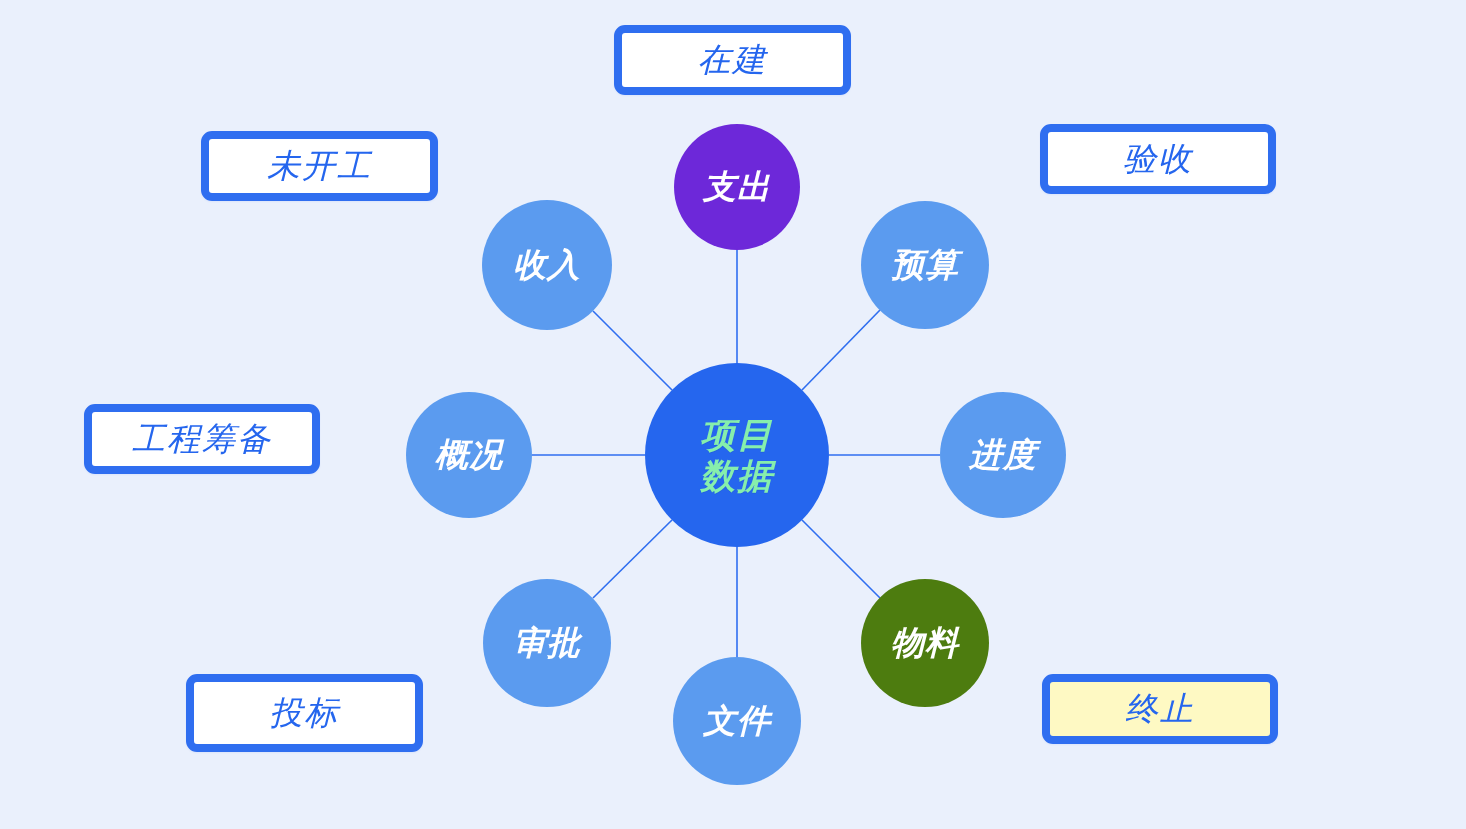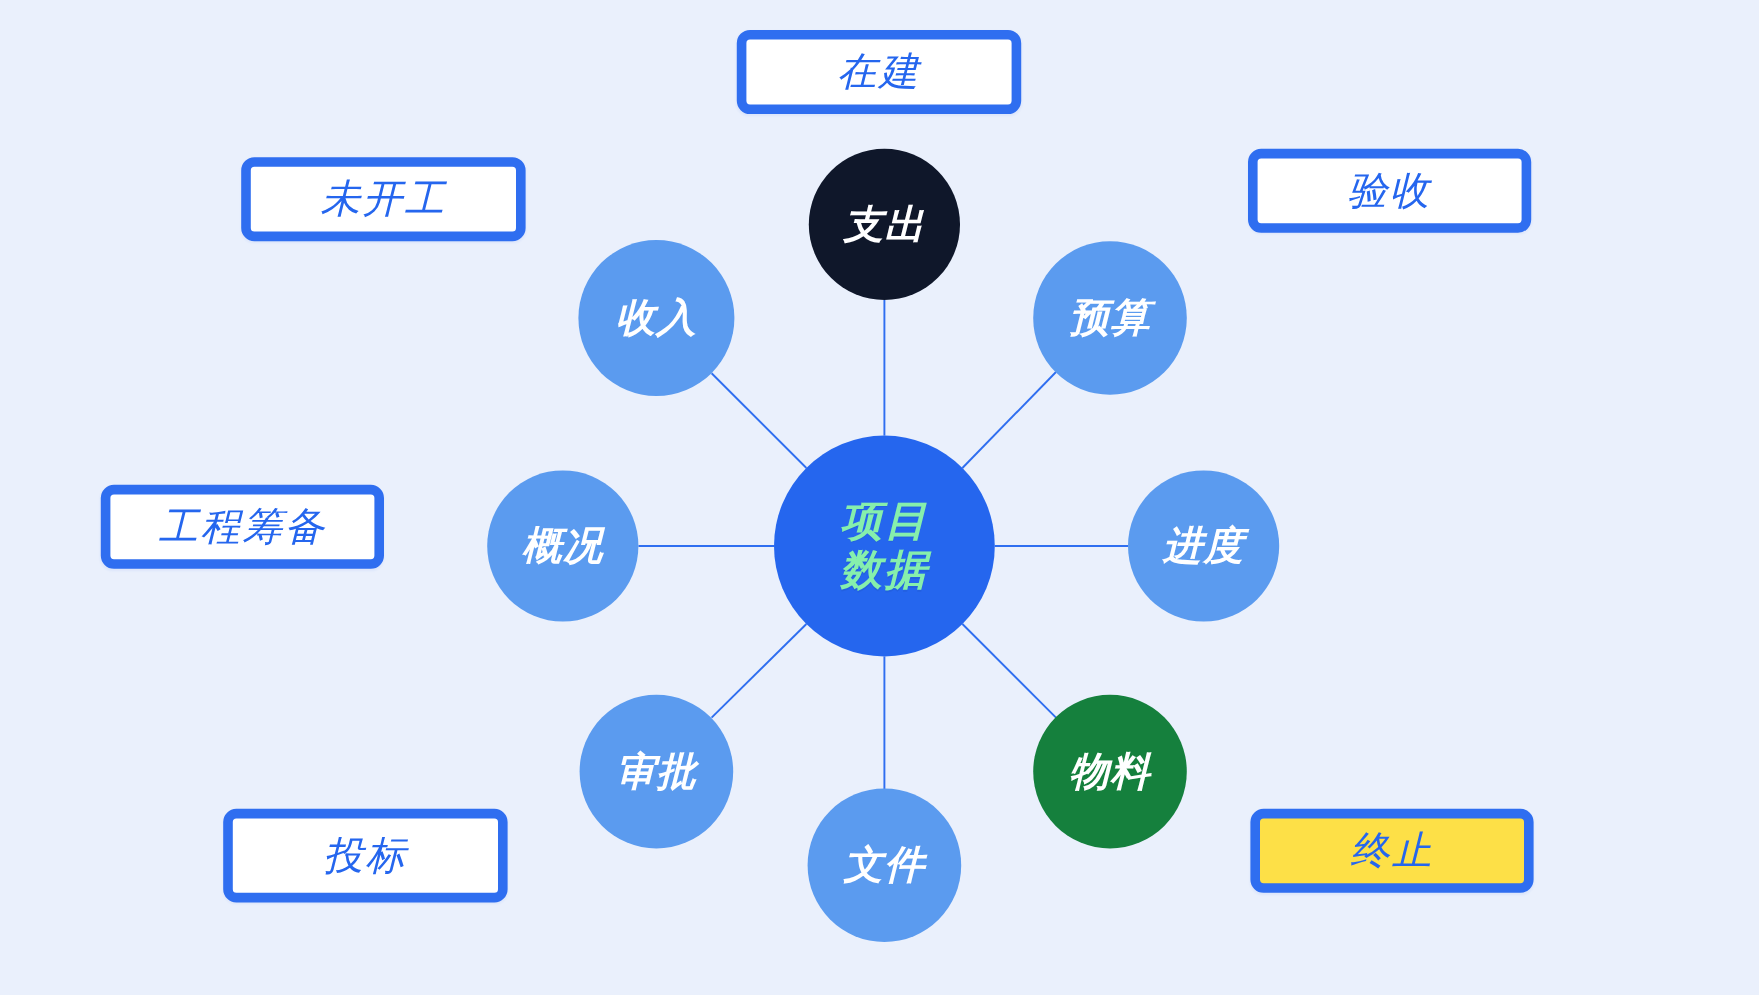--- a/index.html
+++ b/index.html
@@ -98,30 +98,30 @@
     </svg>
 
   <div class="hub" style="left: 645px; top: 363px; width: 184px; height: 184px; background: rgb(37, 102, 238);">
     <span class="hub-label">项目
 数据</span>
   </div>
 
 <div class="node" style="left: 482px; top: 200px; width: 130px; height: 130px; background: rgb(91, 155, 239);">
       <span>收入</span>
     </div>
-    <div class="node" style="left: 674px; top: 124px; width: 126px; height: 126px; background: #0f172a;">
+    <div class="node" style="left: 674px; top: 124px; width: 126px; height: 126px; background: #6d28d9;">
       <span>支出</span>
     </div>
     <div class="node" style="left: 861px; top: 201px; width: 128px; height: 128px; background: rgb(91, 155, 239);">
       <span>预算</span>
     </div>
     <div class="node" style="left: 940px; top: 392px; width: 126px; height: 126px; background: rgb(91, 155, 239);">
       <span>进度</span>
     </div>
-    <div class="node" style="left: 861px; top: 579px; width: 128px; height: 128px; background: #15803d;">
+    <div class="node" style="left: 861px; top: 579px; width: 128px; height: 128px; background: #4d7c0f;">
       <span>物料</span>
     </div>
     <div class="node" style="left: 673px; top: 657px; width: 128px; height: 128px; background: rgb(91, 155, 239);">
       <span>文件</span>
     </div>
     <div class="node" style="left: 483px; top: 579px; width: 128px; height: 128px; background: rgb(91, 155, 239);">
       <span>审批</span>
     </div>
     <div class="node" style="left: 406px; top: 392px; width: 126px; height: 126px; background: rgb(91, 155, 239);">
       <span>概况</span>
@@ -134,16 +134,16 @@
     </div>
     <div class="chip" style="left: 1040px; top: 124px; width: 236px; height: 70px; background: rgb(255, 255, 255); border-color: rgb(47, 110, 240); color: rgb(37, 102, 238);">
       <span>验收</span>
     </div>
     <div class="chip" style="left: 84px; top: 404px; width: 236px; height: 70px; background: rgb(255, 255, 255); border-color: rgb(47, 110, 240); color: rgb(37, 102, 238);">
       <span>工程筹备</span>
     </div>
     <div class="chip" style="left: 186px; top: 674px; width: 237px; height: 78px; background: rgb(255, 255, 255); border-color: rgb(47, 110, 240); color: rgb(37, 102, 238);">
       <span>投标</span>
     </div>
-    <div class="chip" style="left: 1042px; top: 674px; width: 236px; height: 70px; background: #fde047; border-color: rgb(47, 110, 240); color: rgb(37, 102, 238);">
+    <div class="chip" style="left: 1042px; top: 674px; width: 236px; height: 70px; background: #fef9c3; border-color: rgb(47, 110, 240); color: rgb(37, 102, 238);">
       <span>终止</span>
     </div>
   </div>
 
 </body></html>

